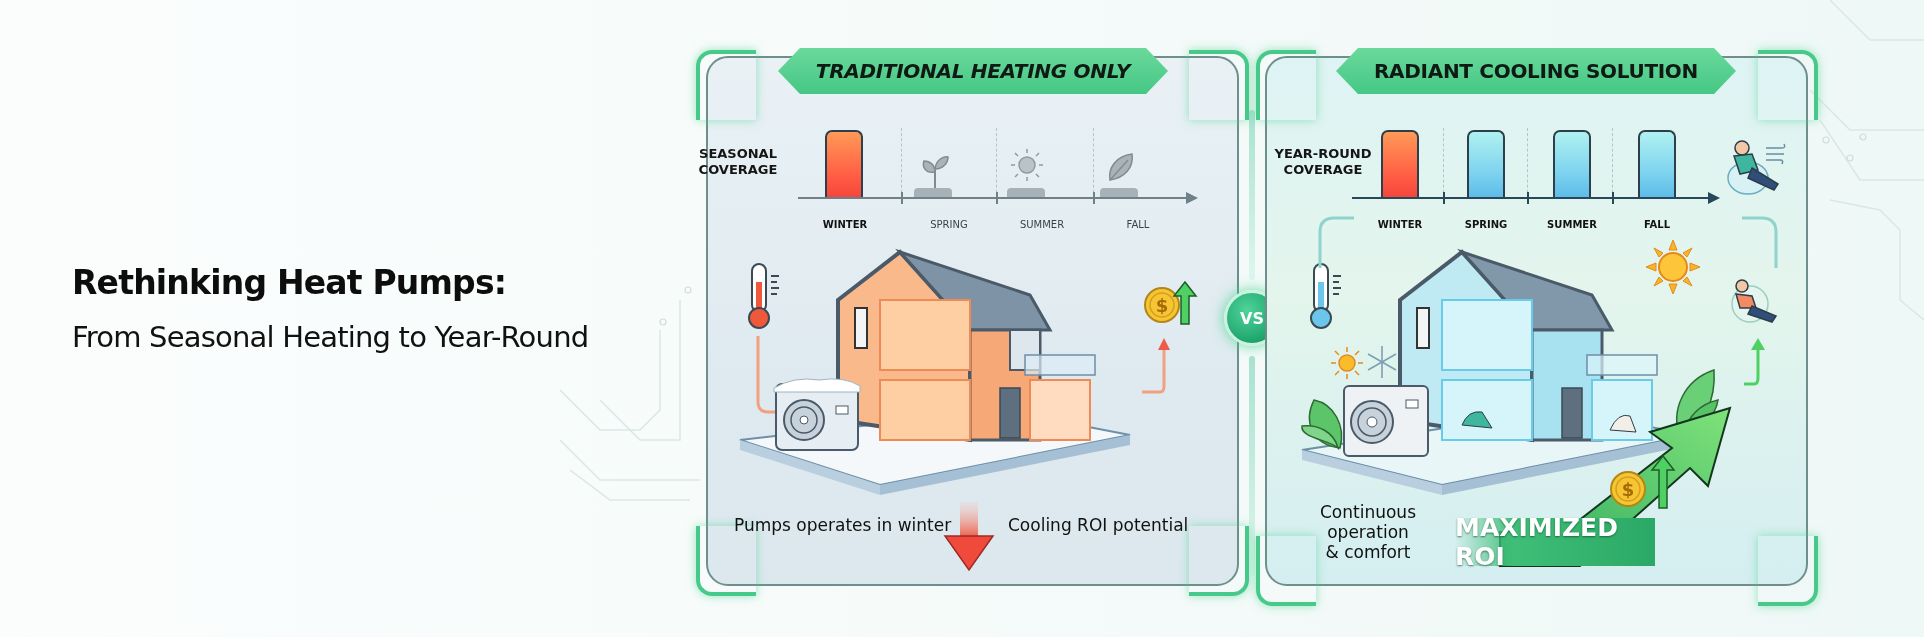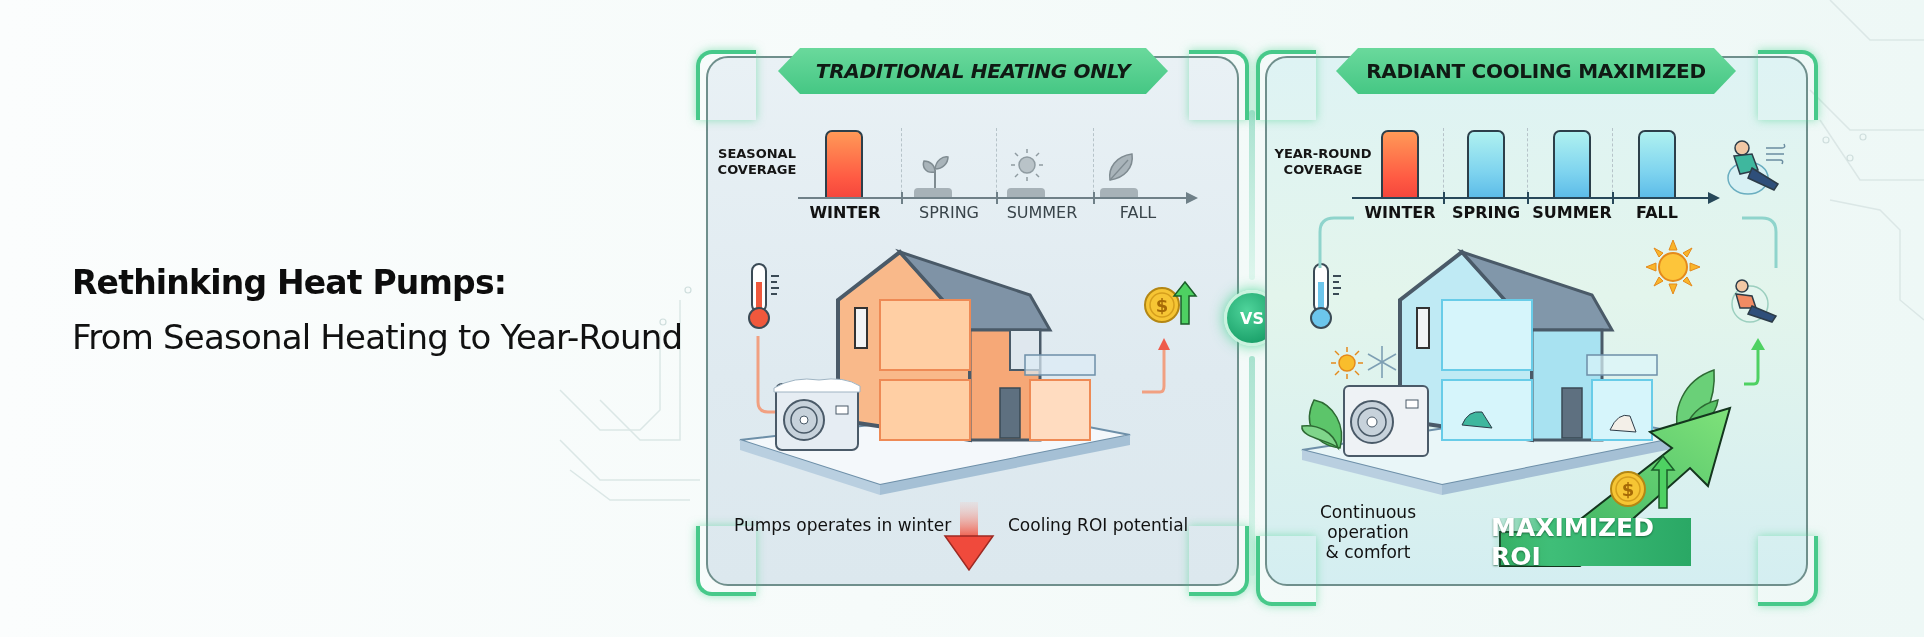--- a/index.html
+++ b/index.html
@@ -8,21 +8,21 @@
     font-family: "Liberation Sans", sans-serif;
     background: linear-gradient(90deg, #fbfdfd 0%, #f6fbfa 45%, #eef8f6 100%);
     position: relative;
     color: #111;
   }
   .circuit { position: absolute; inset: 0; pointer-events: none; }
 
   
   .headline { position: absolute; left: 72px; top: 257px; width: 620px; }
   .headline .h-bold { font-family: "DejaVu Sans", sans-serif; font-weight: bold; font-size: 33px; letter-spacing: -0.8px; color: #0d0d0d; line-height: 52px; }
-  .headline .h-reg { font-family: "DejaVu Sans", sans-serif; font-size: 34px; letter-spacing: -0.8px; color: #111; line-height: 56px; }
+  .headline .h-reg { font-family: "DejaVu Sans", sans-serif; font-size: 29px; letter-spacing: -0.8px; color: #111; line-height: 56px; }
 
   
   .panel { position: absolute; top: 56px; height: 530px; border-radius: 22px; border: 2px solid #6f8f8c; overflow: hidden; }
   .panel.left { left: 706px; width: 533px; background: linear-gradient(180deg, #e9f1f5 0%, #dfeaf0 60%, #dce8ee 100%); }
   .panel.right { left: 1265px; width: 543px; background: linear-gradient(180deg, #def3f4 0%, #e3f5ec 45%, #d4eef1 100%); }
 
   .bracket { position: absolute; border: 4px solid #47c98a; box-shadow: 0 0 10px rgba(70,210,140,0.55); }
   .br-tl { border-right: none; border-bottom: none; border-radius: 16px 0 0 0; width: 60px; height: 70px; }
   .br-tr { border-left: none; border-bottom: none; border-radius: 0 16px 0 0; width: 60px; height: 70px; }
   .br-bl { border-right: none; border-top: none; border-radius: 0 0 0 16px; width: 60px; height: 70px; }
@@ -45,21 +45,21 @@
   .axis::after { content: ""; position: absolute; right: -10px; top: -5px; border-left: 12px solid #6f8088; border-top: 6px solid transparent; border-bottom: 6px solid transparent; }
   .axis.dark { background: #27485a; }
   .axis.dark::after { border-left-color: #27485a; }
   .tick { position: absolute; width: 2px; height: 12px; background: #6f8088; }
   .tick.dark { background: #27485a; }
   .dash { position: absolute; width: 0; border-left: 1.5px dashed #b6c3c9; }
   .bar { position: absolute; width: 38px; border-radius: 7px 7px 0 0; border: 2px solid #2c3f4a; border-bottom: none; }
   .bar.hot { background: linear-gradient(180deg, #ff9957 0%, #ff5a43 70%, #f4463c 100%); }
   .bar.cool { background: linear-gradient(180deg, #aff1f0 0%, #7fd4ef 60%, #5cbbe8 100%); }
   .pedestal { position: absolute; width: 38px; height: 10px; background: #a7b2b8; border-radius: 4px 4px 0 0; }
-  .slabel { position: absolute; font-size: 16px; text-align: center; width: 90px; font-family: "DejaVu Sans", sans-serif; }
+  .slabel { position: absolute; font-size: 10px; text-align: center; width: 90px; font-family: "DejaVu Sans", sans-serif; margin-top: 16px; }
   .slabel.inactive { color: #39444a; font-weight: normal; }
   .slabel.active { color: #121212; font-weight: bold; }
 
   .caption { position: absolute; font-family: "DejaVu Sans", sans-serif; font-size: 17px; color: #111; }
 
   .vs-wrap { position: absolute; left: 1224px; top: 290px; width: 56px; height: 56px; }
   .vs {
     width: 56px; height: 56px; border-radius: 50%;
     background: radial-gradient(circle at 40% 35%, #4fd49b 0%, #1fa56e 70%, #138b5b 100%);
     border: 3px solid #c9f3de; box-shadow: 0 0 14px rgba(60,210,140,0.8);
@@ -67,21 +67,20 @@
     color: #fff; font-weight: bold; font-size: 16px; font-family: "DejaVu Sans", sans-serif;
   }
   .vs-line { position: absolute; left: 1249px; width: 6px; background: linear-gradient(180deg, rgba(120,210,180,0.6), rgba(190,240,220,0.4)); border-radius: 3px; }
 
   .roi-banner {
     position: absolute; left: 1455px; top: 518px; width: 200px; height: 48px;
     background: linear-gradient(90deg, rgba(67,192,122,0) 0%, #3fbe78 30%, #2aa865 100%);
     display: flex; align-items: center; justify-content: flex-end; padding-right: 6px;
     font-family: "DejaVu Sans", sans-serif; font-weight: bold; font-size: 25px; color: #fff;
     text-shadow: 0 1px 2px rgba(0,60,30,0.6);
-    margin-left: 36px;
   }
   svg { position: absolute; overflow: visible; }
 </style>
 </head>
 <body>
 
 <svg class="circuit" width="1924" height="637" style="left:0;top:0">
   <g fill="none" stroke="#dbe7e6" stroke-width="1.5">
     <path d="M560 390 L600 430 L640 430 L660 410 L660 330"></path>
     <path d="M600 400 L640 440 L680 440 L680 300"></path>
@@ -107,21 +106,21 @@
 </div>
 
 <div class="panel left"></div>
 <div class="bracket br-tl" style="left:696px;top:50px"></div>
 <div class="bracket br-tr" style="left:1189px;top:50px"></div>
 <div class="bracket br-bl" style="left:696px;top:526px"></div>
 <div class="bracket br-br" style="left:1189px;top:526px"></div>
 <div class="banner left">TRADITIONAL HEATING ONLY</div>
 
 <div class="season" style="left:0;top:0">
-  <div class="label" style="left:707px;top:146px;width:100px">
+  <div class="label" style="left:688px;top:146px;width:100px">
     <div>SEASONAL</div>
     <div>COVERAGE</div>
   </div>
   <div class="bar hot" style="left:825px;top:130px;height:68px"></div>
   <div class="dash" style="left:901px;top:128px;height:70px"></div>
   <div class="dash" style="left:996px;top:128px;height:70px"></div>
   <div class="dash" style="left:1093px;top:128px;height:70px"></div>
   <div class="pedestal" style="left:914px;top:188px"></div>
   <div class="pedestal" style="left:1007px;top:188px"></div>
   <div class="pedestal" style="left:1100px;top:188px"></div>
@@ -226,21 +225,21 @@
 <div class="vs-line" style="top:356px;height:220px"></div>
 <div class="vs-wrap">
   <div class="vs">VS</div>
 </div>
 
 <div class="panel right"></div>
 <div class="bracket br-tl" style="left:1256px;top:50px"></div>
 <div class="bracket br-tr" style="left:1758px;top:50px"></div>
 <div class="bracket br-bl" style="left:1256px;top:536px"></div>
 <div class="bracket br-br" style="left:1758px;top:536px"></div>
-<div class="banner right">RADIANT COOLING MAXIMIZED</div>
+<div class="banner right">RADIANT COOLING SOLUTION</div>
 
 <div class="season" style="left:0;top:0">
   <div class="label" style="left:1268px;top:146px;width:110px">
     <div>YEAR-ROUND</div>
     <div>COVERAGE</div>
   </div>
   <div class="bar hot" style="left:1381px;top:130px;height:68px"></div>
   <div class="bar cool" style="left:1467px;top:130px;height:68px"></div>
   <div class="bar cool" style="left:1553px;top:130px;height:68px"></div>
   <div class="bar cool" style="left:1638px;top:130px;height:68px"></div>

